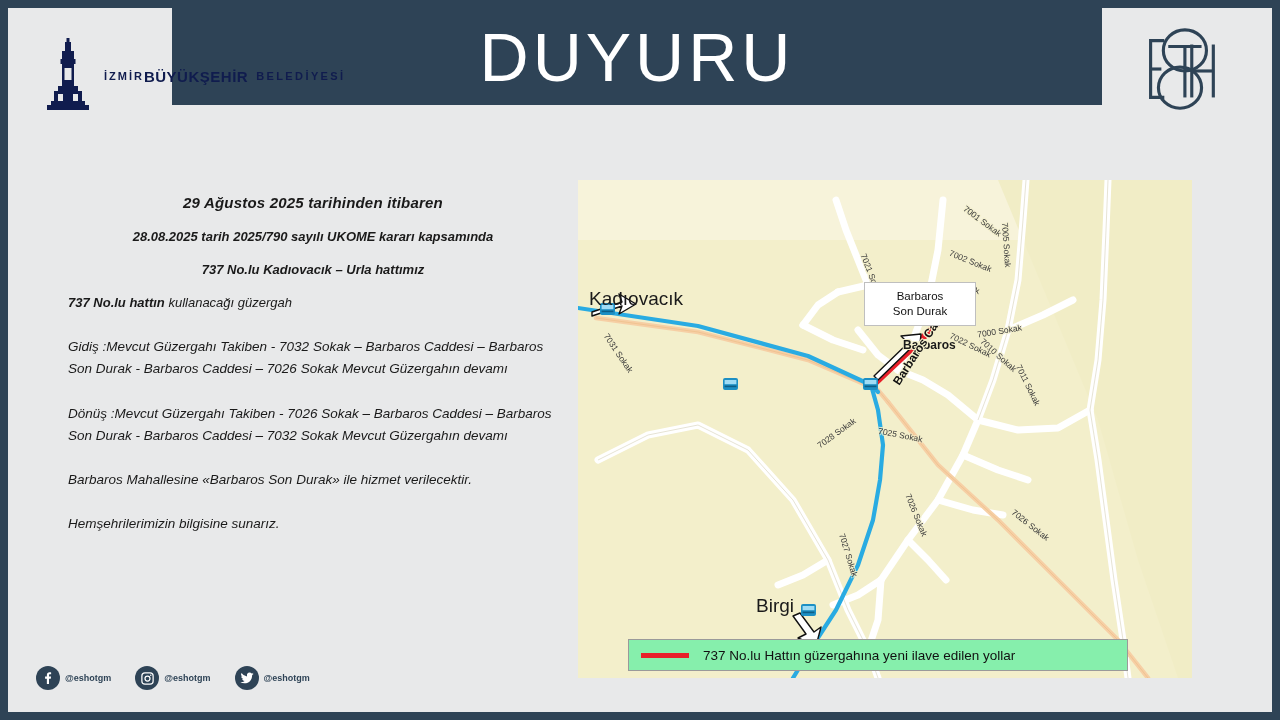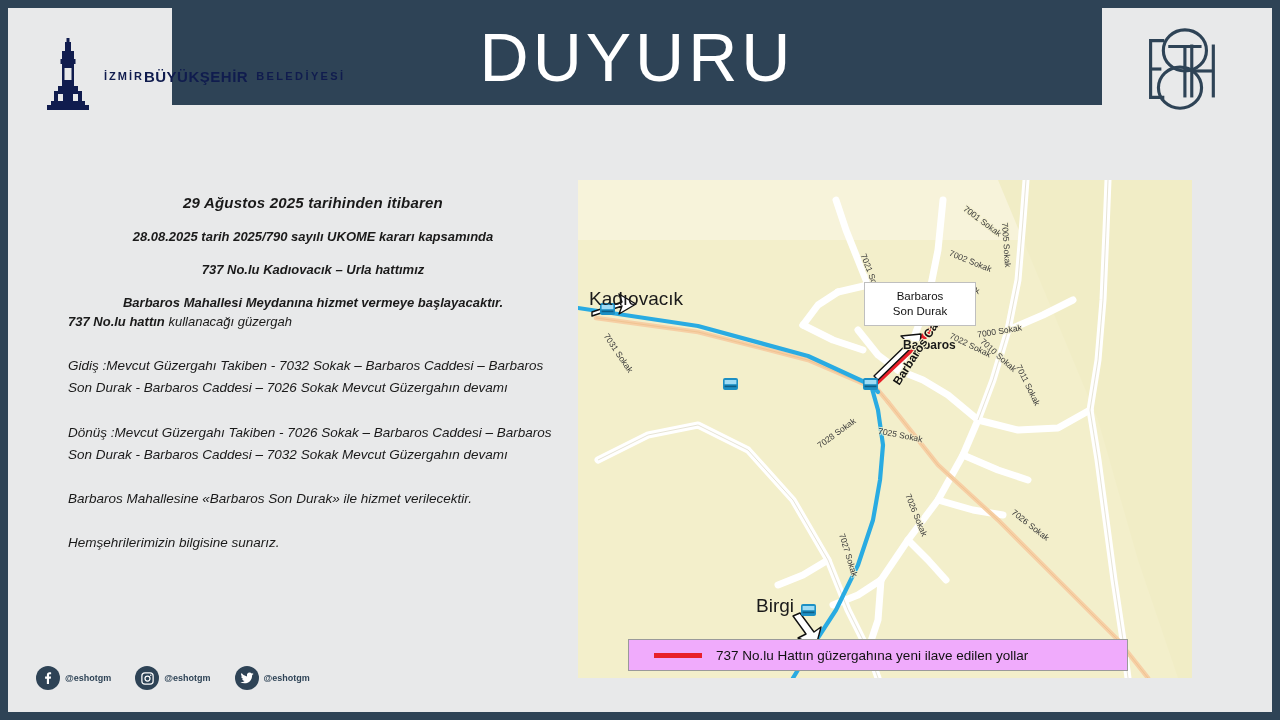--- a/index.html
+++ b/index.html
@@ -89,22 +89,22 @@
   .lbl-barbaros{left:325px;top:158px;font-size:12px;font-weight:bold;
       text-shadow:1px 1px 0 #F3EFCB,-1px -1px 0 #F3EFCB,1px -1px 0 #F3EFCB,-1px 1px 0 #F3EFCB;}
   .callout{
     position:absolute;left:286px;top:102px;width:110px;height:42px;
     background:#FFFFFF;border:1px solid #BFBFBF;
     display:flex;flex-direction:column;align-items:center;justify-content:center;
     font-size:11.5px;line-height:1.3;color:#111;
   }
   .legend{
     position:absolute;left:50px;top:459px;width:500px;height:32px;
-    background:#f0abfc;border:1px solid #9A9A9A;
-    display:flex;align-items:center;padding-left:25px;gap:14px;
+    background:#86efac;border:1px solid #9A9A9A;
+    display:flex;align-items:center;padding-left:12px;gap:14px;
     box-sizing:border-box;
   }
   .legend .swatch{width:48px;height:5px;background:#E8202A;}
   .legend .ltext{font-size:13.5px;color:#111;}
   .street{
     position:absolute;font-size:8.5px;color:#3A3A3A;white-space:nowrap;
     font-family:"Liberation Sans", sans-serif;pointer-events:none;
     text-shadow:1px 1px 0 #F3EFCB,-1px -1px 0 #F3EFCB,1px -1px 0 #F3EFCB,-1px 1px 0 #F3EFCB;
   }
   .bar-cad{
@@ -162,21 +162,20 @@
           </g>
         </svg>
       </span>
     </div>
   </div>
 
   <div class="textcol">
     <div class="h1 t-center">29 Ağustos 2025 tarihinden itibaren</div>
     <div class="h2 t-center">28.08.2025 tarih 2025/790 sayılı UKOME kararı kapsamında</div>
     <div class="h3 t-center">737 No.lu Kadıovacık – Urla hattımız</div>
-    <div class="h4 t-center">Barbaros Mahallesi Meydanına hizmet vermeye başlayacaktır.</div>
     <div class="h5"><b>737 No.lu hattın</b><span> kullanacağı güzergah</span></div>
     <div class="para">Gidiş :Mevcut Güzergahı Takiben  -  7032 Sokak – Barbaros Caddesi – Barbaros Son Durak - Barbaros Caddesi – 7026 Sokak Mevcut Güzergahın devamı</div>
     <div class="para">Dönüş :Mevcut Güzergahı Takiben  -  7026 Sokak – Barbaros Caddesi – Barbaros Son Durak - Barbaros Caddesi – 7032 Sokak Mevcut Güzergahın devamı</div>
     <div class="para">Barbaros Mahallesine «Barbaros Son Durak» ile hizmet verilecektir.</div>
     <div class="para last">Hemşehrilerimizin bilgisine sunarız.</div>
   </div>
 
   <div class="social">
     <div class="item">
       <span class="circ">

